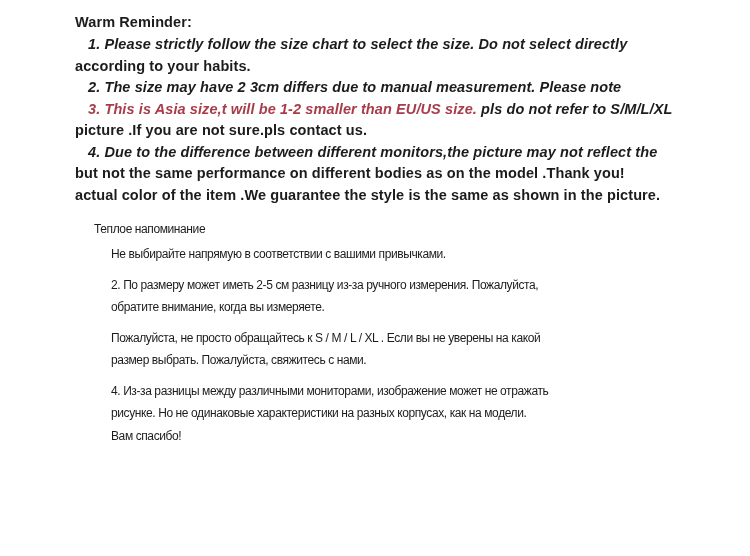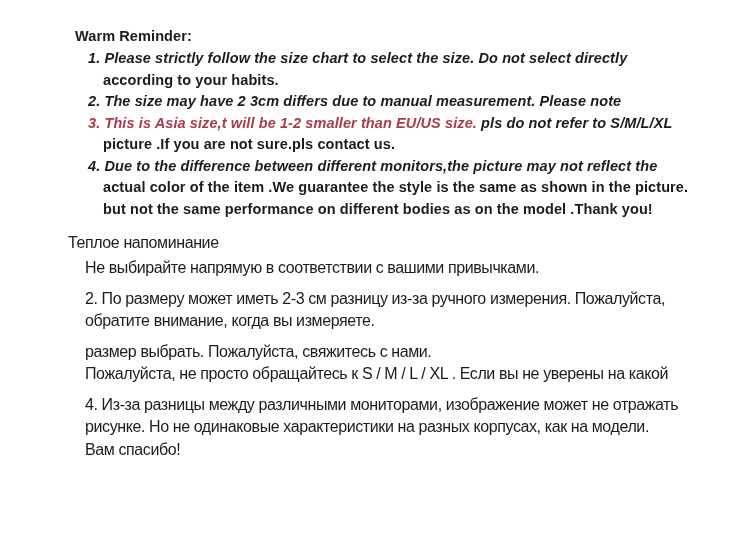--- a/index.html
+++ b/index.html
@@ -7,53 +7,54 @@
     padding: 0;
     background: #ffffff;
   }
   .page {
     position: relative;
     width: 750px;
     height: 556px;
     background: var(--bg, #ffffff);
     overflow: hidden;
     box-sizing: border-box;
-    padding-top: 26px;
+    padding-top: 12px;
   }
   
   .en {
     padding-left: 75px;
     padding-right: 20px;
     font-family: "Liberation Sans", sans-serif;
     font-weight: 700;
     font-size: 14.5px;
     color: var(--ink, #1c1c1c);
     letter-spacing: 0.1px;
   }
   .en-title {
     line-height: 20px;
     margin-bottom: 2px;
   }
   .en .line {
     line-height: 21.5px;
     white-space: nowrap;
   }
   .en .line.first { margin-left: 13px; font-style: italic; }
-  .en .line.cont  { margin-left: 28px; }
+  .en .line.cont  { }
   .red-en { color: var(--red-en, #a93c49); }
   
   .ru {
     margin-top: 12px;
     padding-left: 68px;
     padding-right: 14px;
     font-family: "Liberation Sans", "DejaVu Sans", sans-serif;
     font-weight: 400;
-    font-size: 16px;
+    font-size: 12px;
     letter-spacing: -0.4px;
     color: var(--ink, #1c1c1c);
+    margin-left: 26px;
   }
   .ru-title {
     line-height: 22px;
     margin-bottom: 3px;
   }
   .ru-para { margin-left: 17px; margin-bottom: 8px; }
   .ru .line {
     line-height: 22.5px;
     white-space: nowrap;
   }
@@ -76,40 +77,40 @@
       <div class="line first">2. The size may have 2 3cm differs due to manual measurement. Please note</div>
     </div>
 
     <div>
       <div class="line first"><span class="red-en">3. This is Asia size,t will be 1-2 smaller than EU/US size.</span><span> pls do not refer to S/M/L/XL</span></div>
       <div class="line cont">picture .If you are not sure.pls contact us.</div>
     </div>
 
     <div>
       <div class="line first">4. Due to the difference between different monitors,the picture may not reflect the</div>
+      <div class="line cont">but not the same performance on different bodies as on the model .Thank you!</div>
       <div class="line cont">actual color of the item .We guarantee the style is the same as shown in the picture.</div>
-      <div class="line cont">but not the same performance on different bodies as on the model .Thank you!</div>
     </div>
   </section>
 
   <section class="ru">
     <div class="ru-title">Теплое напоминание</div>
 
     <div class="ru-para">
       <div class="line">Не выбирайте напрямую в соответствии с вашими привычками.</div>
     </div>
 
     <div class="ru-para">
-      <div class="line">2. По размеру может иметь 2-3 см разницу из-за ручного измерения. Пожалуйста,</div>
+      <div class="line">2. По размеру может иметь 2-5 см разницу из-за ручного измерения. Пожалуйста,</div>
       <div class="line">обратите внимание, когда вы измеряете.</div>
     </div>
 
     <div class="ru-para">
+      <div class="line">Пожалуйста, не просто обращайтесь к S / M / L / XL . Если вы не уверены на какой</div>
       <div class="line">размер выбрать. Пожалуйста, свяжитесь с нами.</div>
-      <div class="line">Пожалуйста, не просто обращайтесь к S / M / L / XL . Если вы не уверены на какой</div>
     </div>
 
     <div class="ru-para">
       <div class="line">4. Из-за разницы между различными мониторами, изображение может не отражать</div>
       <div class="line">рисунке. Но не одинаковые характеристики на разных корпусах, как на модели.</div>
       <div class="line">Вам спасибо!</div>
     </div>
   </section>
 
 </div>

